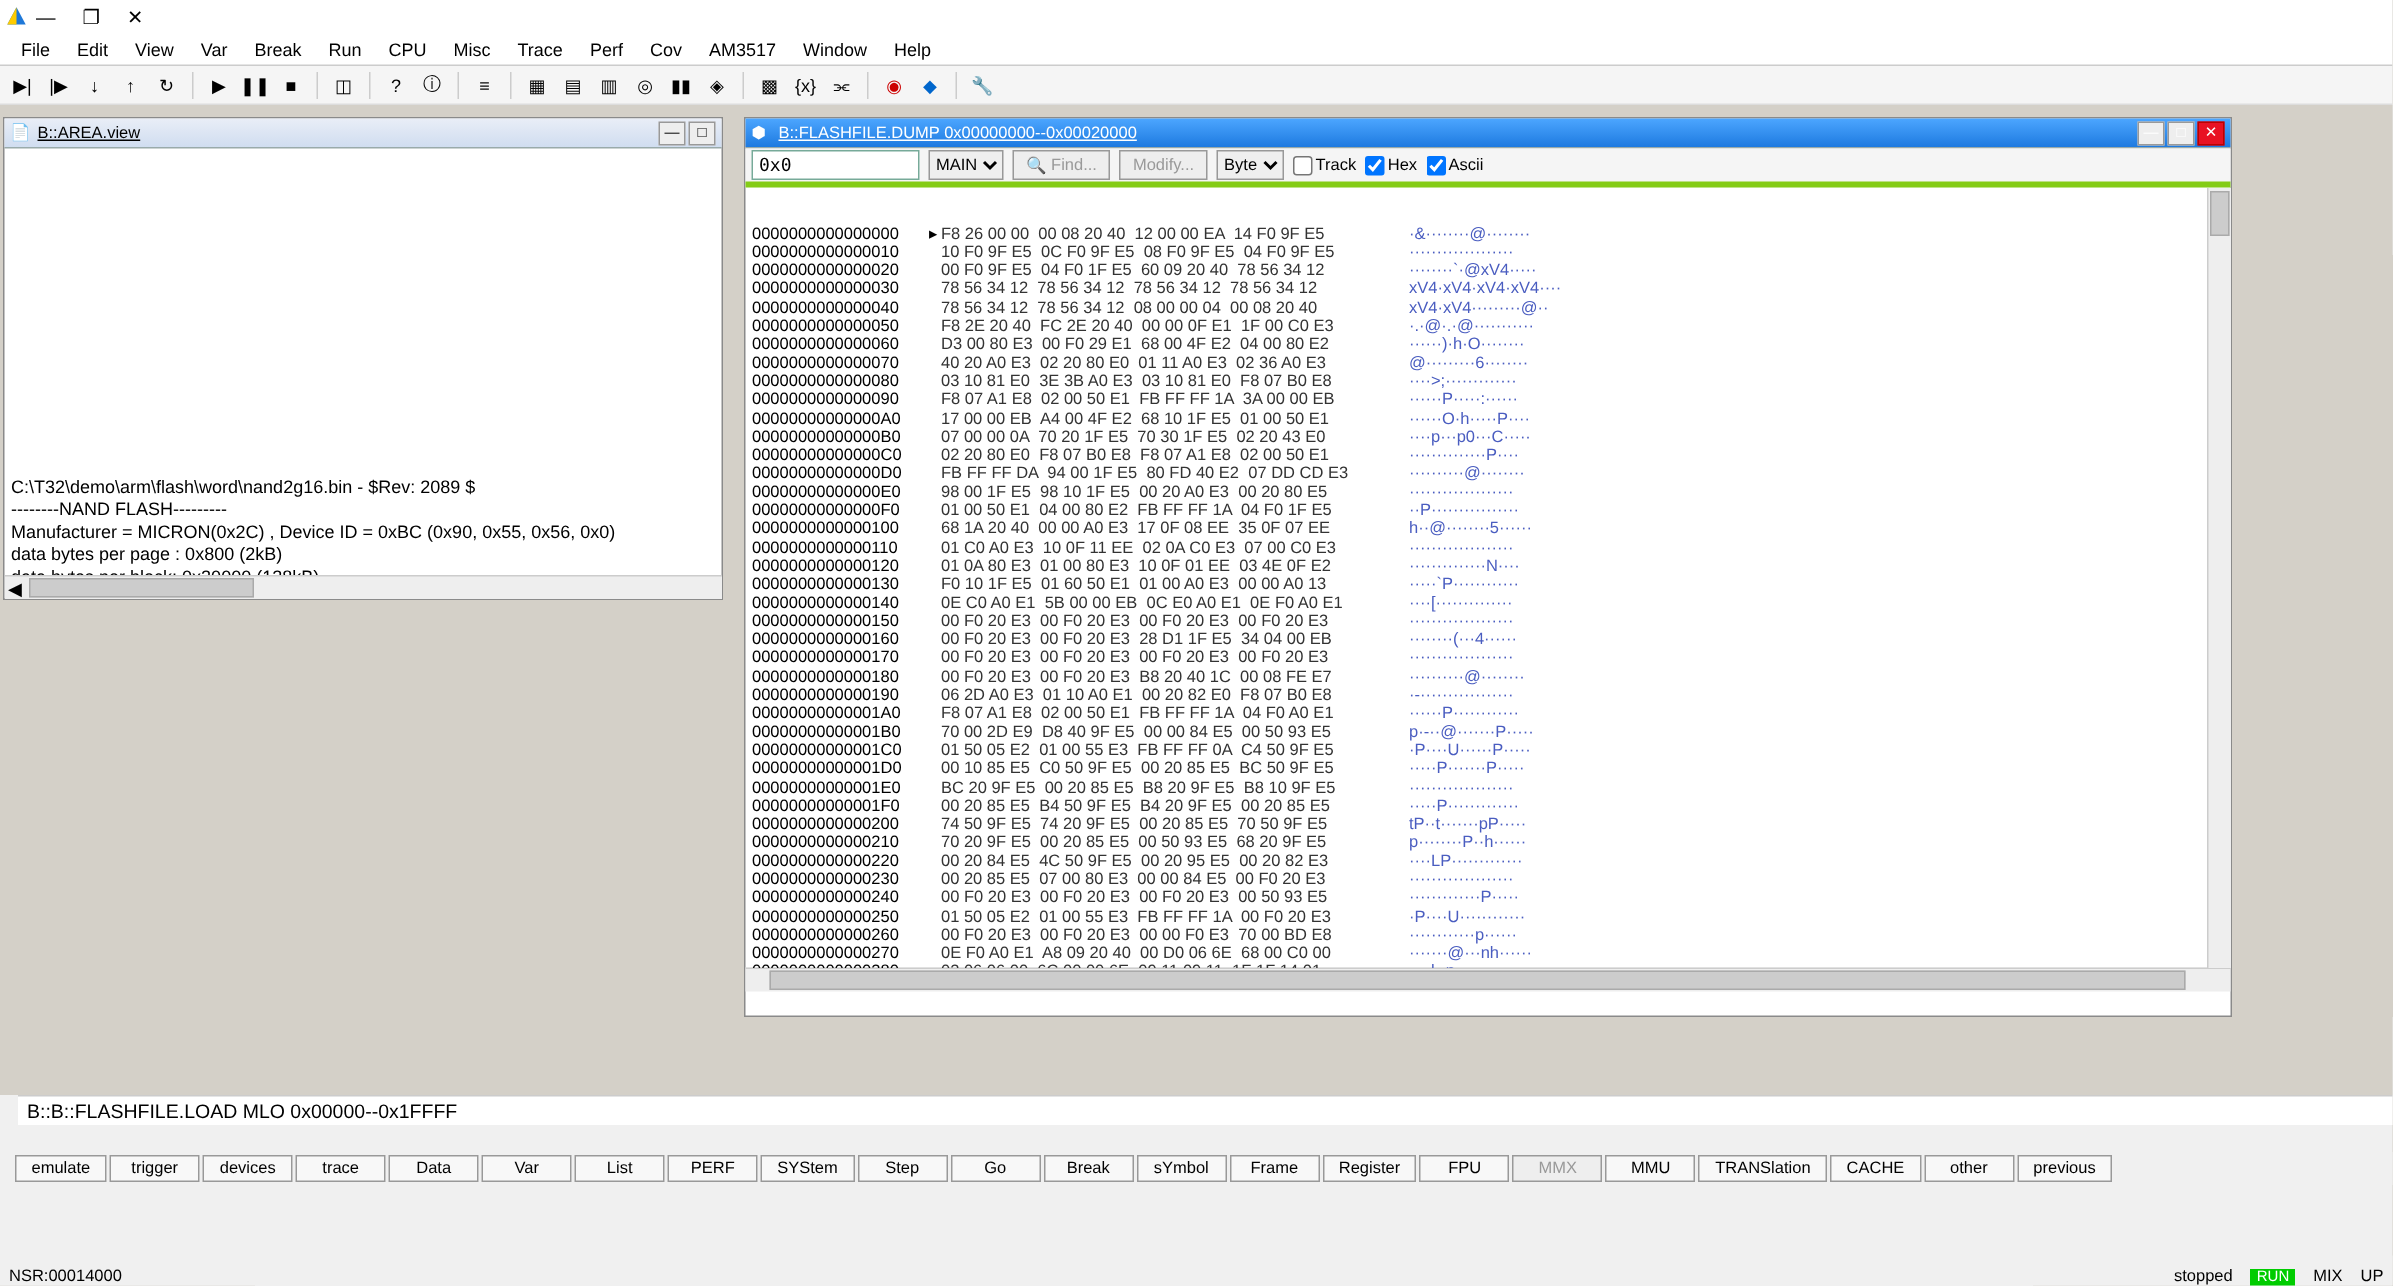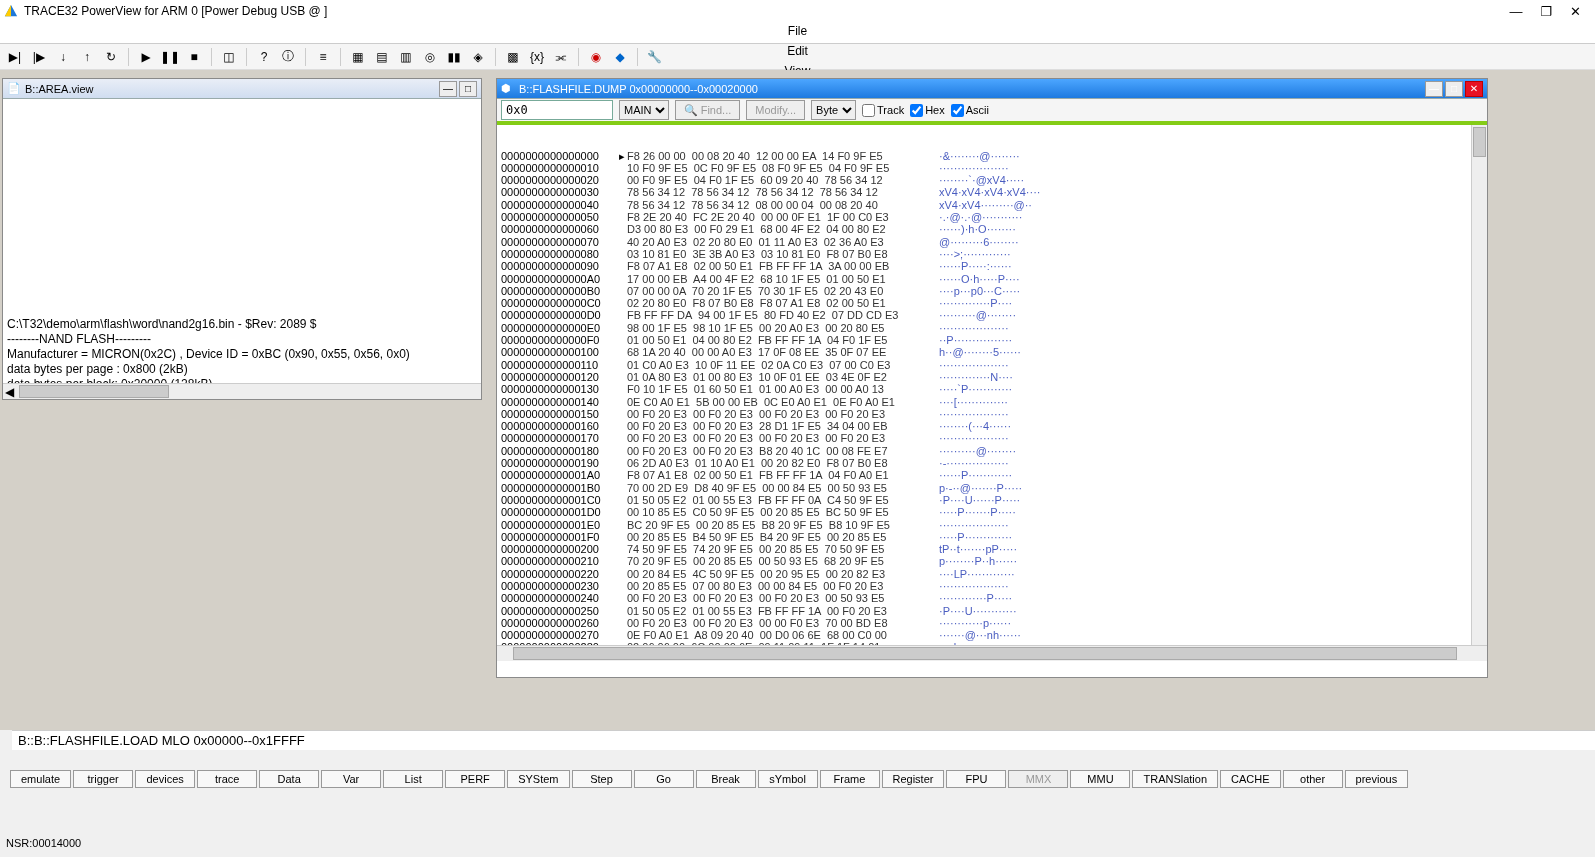--- a/index.html
+++ b/index.html
@@ -2,31 +2,31 @@
 <html><head>
 <meta charset="utf-8">
 <style>
 * { margin: 0; padding: 0; box-sizing: border-box; font-family: "Segoe UI", Tahoma, sans-serif; }
 body { background: #f0f0f0; width: 1595px; height: 857px; overflow: hidden; font-size: 12px; }
 .titlebar { height: 22px; background: #fff; display: flex; align-items: center; padding: 0 4px; }
 .titlebar .logo { width: 14px; height: 14px; margin-right: 6px; display: inline-block; }
 .titlebar .title { flex: 1; font-size: 12px; }
 .titlebar .winbtns { display: flex; gap: 18px; padding-right: 10px; }
 .titlebar .winbtns span { font-size: 13px; cursor: default; }
-.menubar { height: 22px; background: #fff; display: flex; align-items: center; padding: 0 6px; gap: 2px; border-bottom: 1px solid #ccc; flex-direction: column;}
+.menubar { height: 22px; background: #fff; display: flex; align-items: center; padding: 0 6px; gap: 2px; border-bottom: 1px solid #ccc;}
 .menubar .mitem { padding: 2px 8px; font-size: 12px;}
 .toolbar { height: 26px; background: #f5f5f5; display: flex; align-items: center; padding: 0 6px; gap: 6px; border-bottom: 1px solid #ddd;}
 .toolbar .tbtn { width: 18px; height: 18px; display: inline-flex; align-items: center; justify-content: center; font-size: 12px; }
 .toolbar .sep { width: 1px; height: 18px; background: #ccc; margin: 0 2px; }
 .workspace { position: relative; background: #d4d0c8; height: 660px; }
 .subwin { position: absolute; background: #fff; border: 1px solid #8a8a8a; box-shadow: 0 0 0 1px #fff inset; }
 .subwin .swhead { height: 20px; background: linear-gradient(#e9eef7,#d0ddf0); display: flex; align-items: center; padding: 0 4px; font-size: 11px; border-bottom:1px solid #9aa;}
 .subwin .swhead.active { background: linear-gradient(#4ca6ff,#1e7ae0); color: #fff;}
 .subwin .swhead .swicon { width: 14px; height: 14px; margin-right: 4px;}
-.swhead .swtitle { flex: 1; }
+.swhead .swtitle { flex: 1; text-decoration: underline; }
 .swctrls { display: flex; gap: 2px;}
 .swctrls .swbtn { width:18px; height:16px; border:1px solid #999; background:#eee; display:flex; align-items:center; justify-content:center; font-size:10px; line-height:1;}
 .swctrls .swbtn.close { background:#e81123; color:#fff; border-color:#b00;}
 .areabody { font-family: "Consolas","Courier New",monospace; font-size: 12px; padding: 4px; white-space: pre; overflow: auto; height: calc(100% - 20px); position:relative;}
 .areabody .scrollh { position:absolute; bottom:0; left:0; right:0; height:16px; background:#eee; border-top:1px solid #ccc;}
 .areabody .scrollh .thumb { position:absolute; left:16px; width:150px; top:1px; bottom:1px; background:#ccc; border:1px solid #aaa;}
 .dumptools { height:26px; display:flex; align-items:center; padding:2px 4px; gap:6px; border-bottom:4px solid #84cc16; background:#f5f5f5;}
 .dumptools input.addr { width:112px; height:20px; font-family:monospace; font-size:12px; padding:0 4px; border:1px solid #7a9;}
 .dumptools select { height:20px; font-size:11px; border:1px solid #999;}
 .dumptools .dbtn { height:20px; padding:0 8px; font-size:11px; border:1px solid #999; background:#eee; display:flex; align-items:center; gap:3px;}
@@ -40,35 +40,34 @@
 .dumpbody .hex { color:#333; width:308px;}
 .dumpbody .asc { color:#4a5dc0; padding-left:4px;}
 .dumpbody .vscroll { position:absolute; right:0; top:0; bottom:0; width:16px; background:#eee; border-left:1px solid #ccc;}
 .dumpbody .vscroll .vthumb { position:absolute; left:1px; right:1px; top:2px; height:30px; background:#ccc; border:1px solid #aaa;}
 .hscroll { height:16px; border-top:1px solid #ccc; background:#eee; position:relative;}
 .hscroll .hthumb { position:absolute; top:1px; bottom:1px; left:16px; right:30px; background:#ccc; border:1px solid #aaa;}
 .cmdline { position:absolute; left:12px; right:0; height:20px; background:#fff; border-top:1px solid #ccc; font-family:"Consolas",monospace; font-size:13px; padding:2px 6px; }
 .btnbar { position:absolute; left:0; right:0; height:22px; display:flex; align-items:center; padding:0 10px; gap:2px; background:#f0f0f0; }
 .btnbar .bb { min-width:60px; height:18px; padding:0 10px; font-size:11px; border:1px solid #999; background:#f8f8f8; text-align:center; line-height:16px;}
 .btnbar .bb.dis { color:#999; background:#eee;}
-.statusbar { position:absolute; bottom:0; left:0; right:0; height:20px; display:flex; align-items:flex-start; font-size:11px; background:#f0f0f0; padding:0 6px; gap:12px;flex-direction:column;}
+.statusbar { position:absolute; bottom:0; left:0; right:0; height:20px; display:flex; align-items:flex-end; font-size:11px; background:#f0f0f0; padding:0 6px; gap:12px;}
 .statusbar .sfill { flex:1;}
 .statusbar .runbox { background:#0c0; color:#fff; padding:0 4px; font-size:10px;}
 </style>
 </head>
 <body>
 
 <div class="titlebar">
   <span class="logo">
     <svg viewBox="0 0 16 16">
         <polygon points="8,1 15,14 1,14" fill="#1e78d8"></polygon>
         <polygon points="8,1 8,14 1,14" fill="#ffcc00"></polygon>
       </svg>
   </span>
-  <span class="title">TRACE32 PowerView for ARM 0 [Power Debug USB @ ]</span>
   <div class="winbtns">
     <span>—</span>
     <span>❐</span>
     <span>✕</span>
   </div>
 </div>
 
 <div class="menubar">
   <span class="mitem">File</span>
   <span class="mitem">Edit</span>

